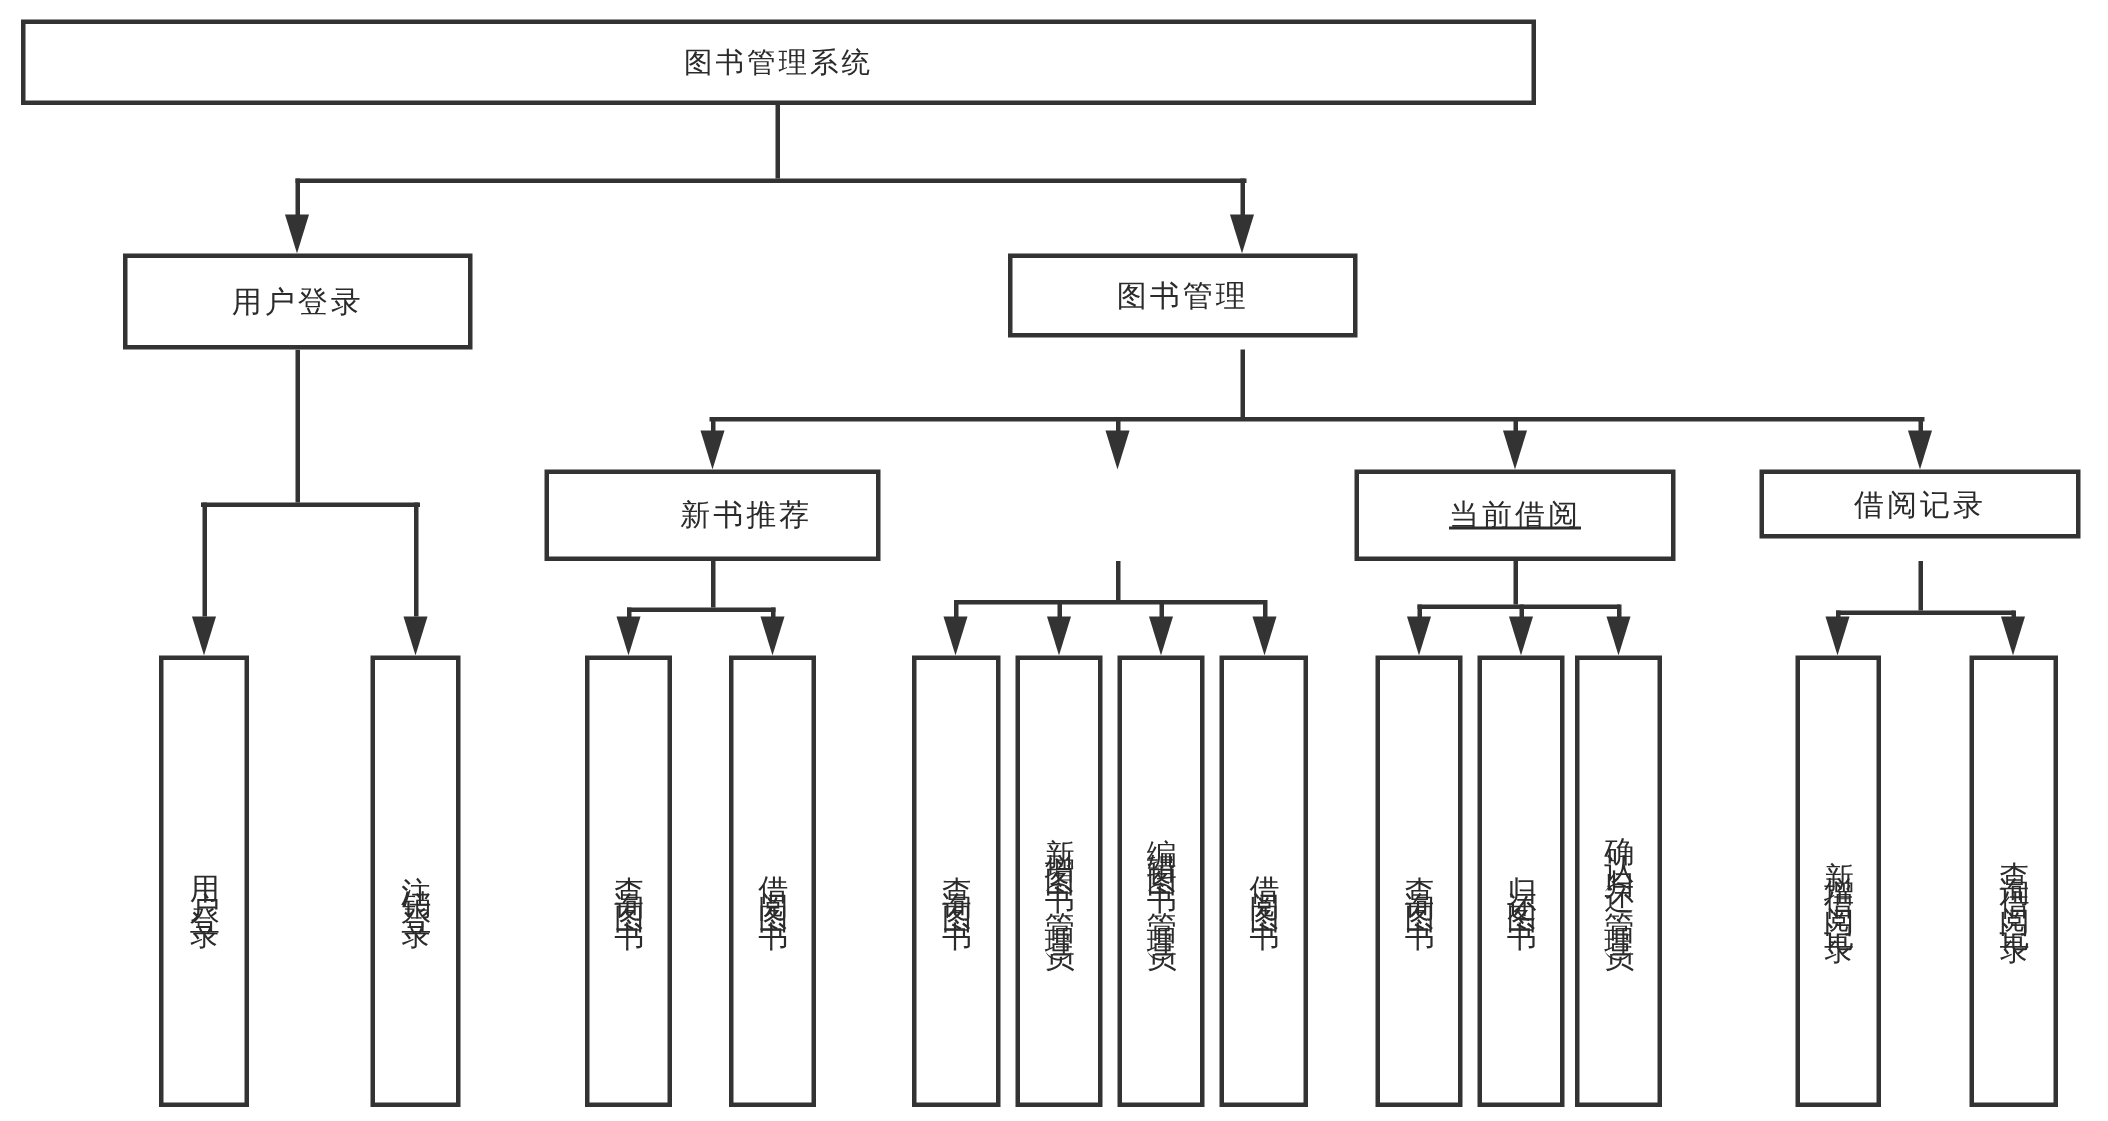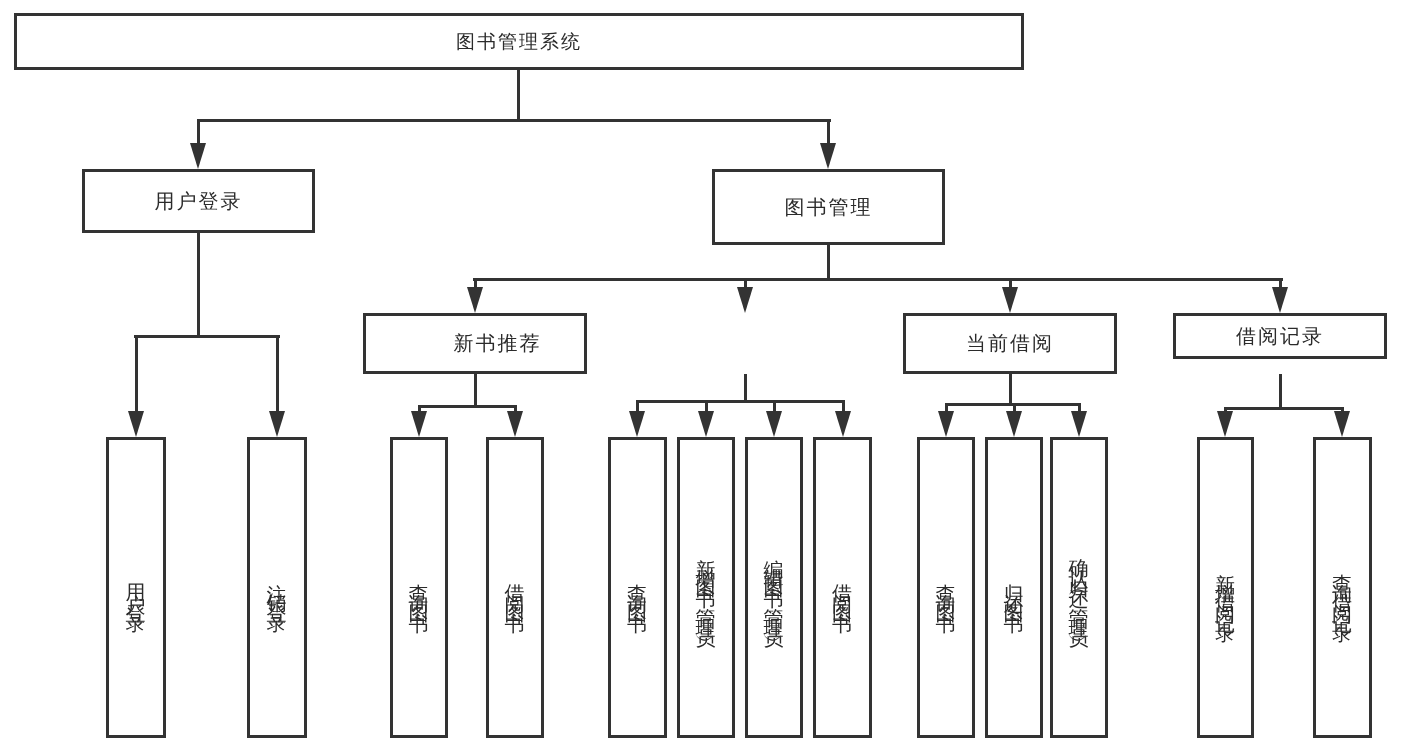--- a/index.html
+++ b/index.html
@@ -77,24 +77,24 @@
   <div class="v" style="left:1279px;top:374px;height:33px;"></div>
   <div class="h" style="left:1224px;top:407px;width:119px;"></div>
   <div class="v" style="left:1224px;top:407px;height:6px;"></div>
   <div class="ar" style="left:1217px;top:411px;"></div>
   <div class="v" style="left:1341px;top:407px;height:6px;"></div>
   <div class="ar" style="left:1334px;top:411px;"></div>
 
   <div class="box root-box" style="left:14px;top:13px;width:1010px;height:57px;">图书管理系统</div>
 
   <div class="box" style="left:82px;top:169px;width:233px;height:64px;">用户登录</div>
-  <div class="box" style="left:712px;top:169px;width:233px;height:76px;">图书管理</div>
+  <div class="box" style="left:672px;top:169px;width:233px;height:56px;">图书管理</div>
 
   <div class="box" style="left:363px;top:313px;width:224px;height:61px;padding-left:45px;">新书推荐</div>
-  <div class="box" style="left:903px;top:313px;width:214px;height:61px;">当前借阅</div>
+  <div class="box" style="left:903px;top:313px;width:214px;height:61px;text-decoration:underline;">当前借阅</div>
   <div class="box" style="left:1173px;top:313px;width:214px;height:46px;">借阅记录</div>
 
   <div class="box leaf" style="left:106px;top:437px;width:60px;height:301px;">用户登录</div>
   <div class="box leaf" style="left:247px;top:437px;width:60px;height:301px;">注销登录</div>
 
   <div class="box leaf" style="left:390px;top:437px;width:58px;height:301px;">查询图书</div>
   <div class="box leaf" style="left:486px;top:437px;width:58px;height:301px;">借阅图书</div>
 
   <div class="box leaf" style="left:608px;top:437px;width:59px;height:301px;">查询图书</div>
   <div class="box leaf" style="left:677px;top:437px;width:58px;height:301px;">新增图书（管理员）</div>

